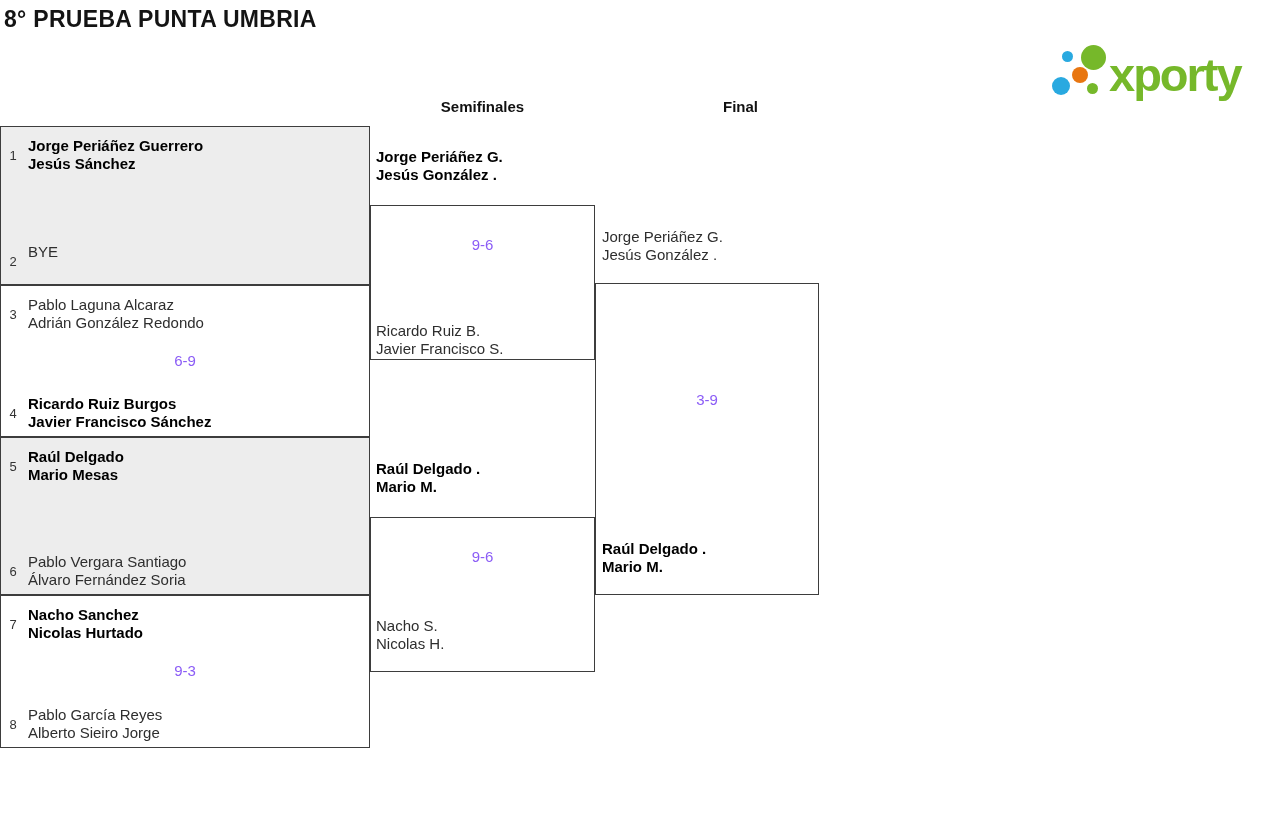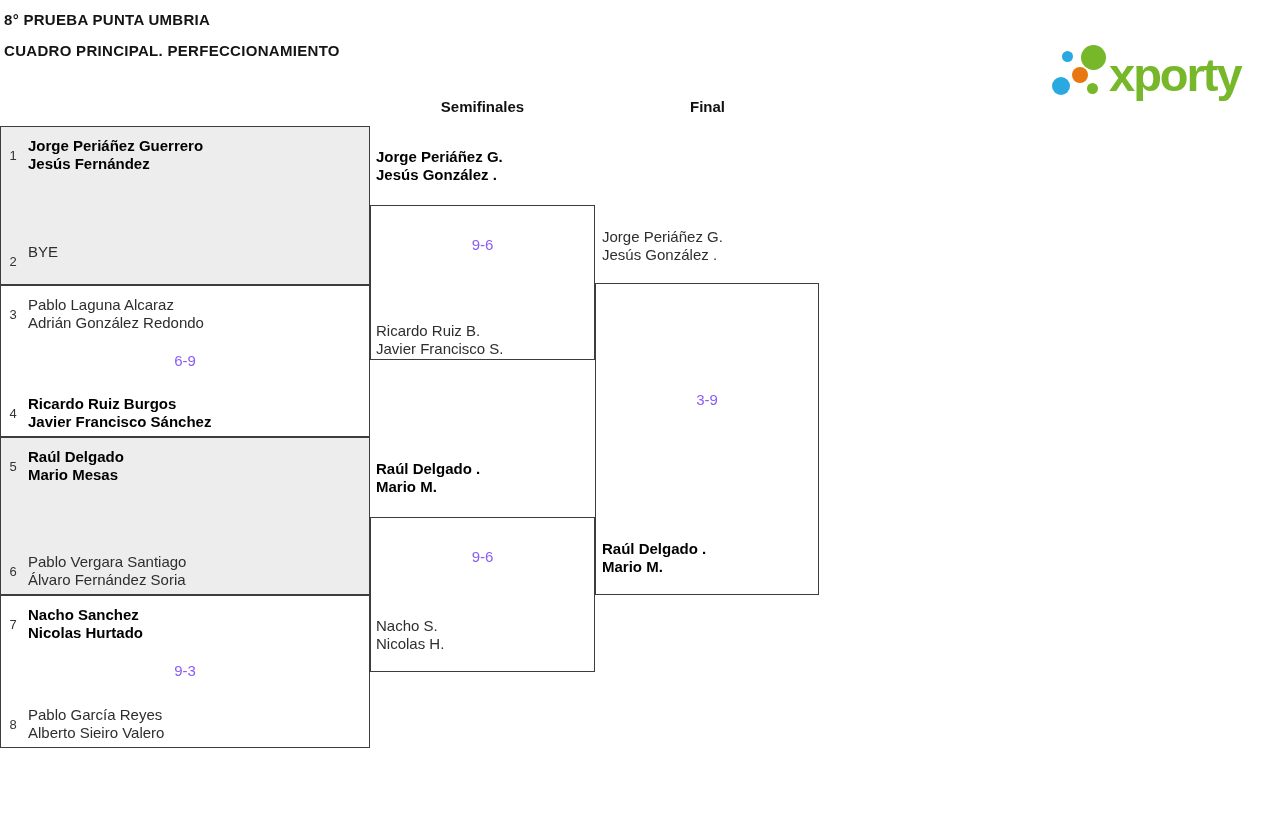--- a/index.html
+++ b/index.html
@@ -1,29 +1,29 @@
 <!DOCTYPE html>
 <html><head>
 <meta charset="utf-8">
 <style>
   * { margin:0; padding:0; box-sizing:border-box; }
   html,body { background:#ffffff; }
   body { font-family:"Liberation Sans","DejaVu Sans",sans-serif; }
   .page { position:relative; width:1280px; height:817px; background:#ffffff; overflow:hidden; }
 
   
-  .title { position:absolute; left:4px; top:4px; font-size:15px; line-height:31px;
+  .title { position:absolute; left:4px; top:4px; font-size:23px; line-height:31px;
            font-weight:700; color:#141414; letter-spacing:0.3px; }
 
   
   .round-header { position:absolute; top:98px; font-size:15px; font-weight:700;
                   color:#111; text-align:center; }
   .rh-qf { left:0; width:370px;margin-top:30px; }
   .rh-sf { left:370px; width:225px; }
-  .rh-f  { left:595px; width:225px;text-align:center; }
+  .rh-f  { left:628px; width:225px;text-align:center; }
 
   
   .box { position:absolute; border:1px solid #3d3d3d; background:#ffffff; }
   .box.shaded { background:#ededed; }
   .b-qf1 { left:0; top:126px; width:370px; height:159px; }
   .b-qf2 { left:0; top:285px; width:370px; height:152px; }
   .b-qf3 { left:0; top:437px; width:370px; height:158px; }
   .b-qf4 { left:0; top:595px; width:370px; height:153px; }
   .b-sf1 { left:370px; top:205px; width:225px; height:155px; }
   .b-sf2 { left:370px; top:517px; width:225px; height:155px; }
@@ -52,21 +52,20 @@
   .logo-text { position:absolute; left:64px; top:14px; font-size:47px; line-height:50px;
                font-weight:700; color:#76b82a; letter-spacing:-2px; }
 </style>
 </head>
 <body>
 
 <div class="page">
 
   <div class="title">
     <div>8° PRUEBA PUNTA UMBRIA</div>
-    <div>CUADRO PRINCIPAL. PERFECCIONAMIENTO</div>
   </div>
 
   <div class="logo">
     <span class="logo-dot d-blue-sm"></span>
     <span class="logo-dot d-green-lg"></span>
     <span class="logo-dot d-orange"></span>
     <span class="logo-dot d-blue-lg"></span>
     <span class="logo-dot d-green-sm"></span>
     <span class="logo-text">xporty</span>
   </div>
@@ -79,21 +78,21 @@
   <div class="box b-qf2"></div>
   <div class="box b-qf3 shaded"></div>
   <div class="box b-qf4"></div>
   <div class="box b-sf1"></div>
   <div class="box b-sf2"></div>
   <div class="box b-fin"></div>
 
   <span class="seed" style="left:4px; top:137px;">1</span>
   <div class="team winner" style="left:28px; top:137px;">
     <div>Jorge Periáñez Guerrero</div>
-    <div>Jesús Fernández</div>
+    <div>Jesús Sánchez</div>
   </div>
   <div class="score sc-qf" style="top:196px;"></div>
   <span class="seed" style="left:4px; top:243px;">2</span>
   <div class="team" style="left:28px; top:243px;">
     <div>BYE</div>
     <div></div>
   </div>
 
   <span class="seed" style="left:4px; top:296px;">3</span>
   <div class="team" style="left:28px; top:296px;">
@@ -120,21 +119,21 @@
 
   <span class="seed" style="left:4px; top:606px;">7</span>
   <div class="team winner" style="left:28px; top:606px;">
     <div>Nacho Sanchez</div>
     <div>Nicolas Hurtado</div>
   </div>
   <div class="score sc-qf" style="top:662px;">9-3</div>
   <span class="seed" style="left:4px; top:706px;">8</span>
   <div class="team" style="left:28px; top:706px;">
     <div>Pablo García Reyes</div>
-    <div>Alberto Sieiro Valero</div>
+    <div>Alberto Sieiro Jorge</div>
   </div>
 
   <div class="team winner" style="left:376px; top:148px;">
     <div>Jorge Periáñez G.</div>
     <div>Jesús González .</div>
   </div>
   <div class="score sc-sf" style="top:236px;">9-6</div>
   <div class="team" style="left:376px; top:322px;">
     <div>Ricardo Ruiz B.</div>
     <div>Javier Francisco S.</div>

